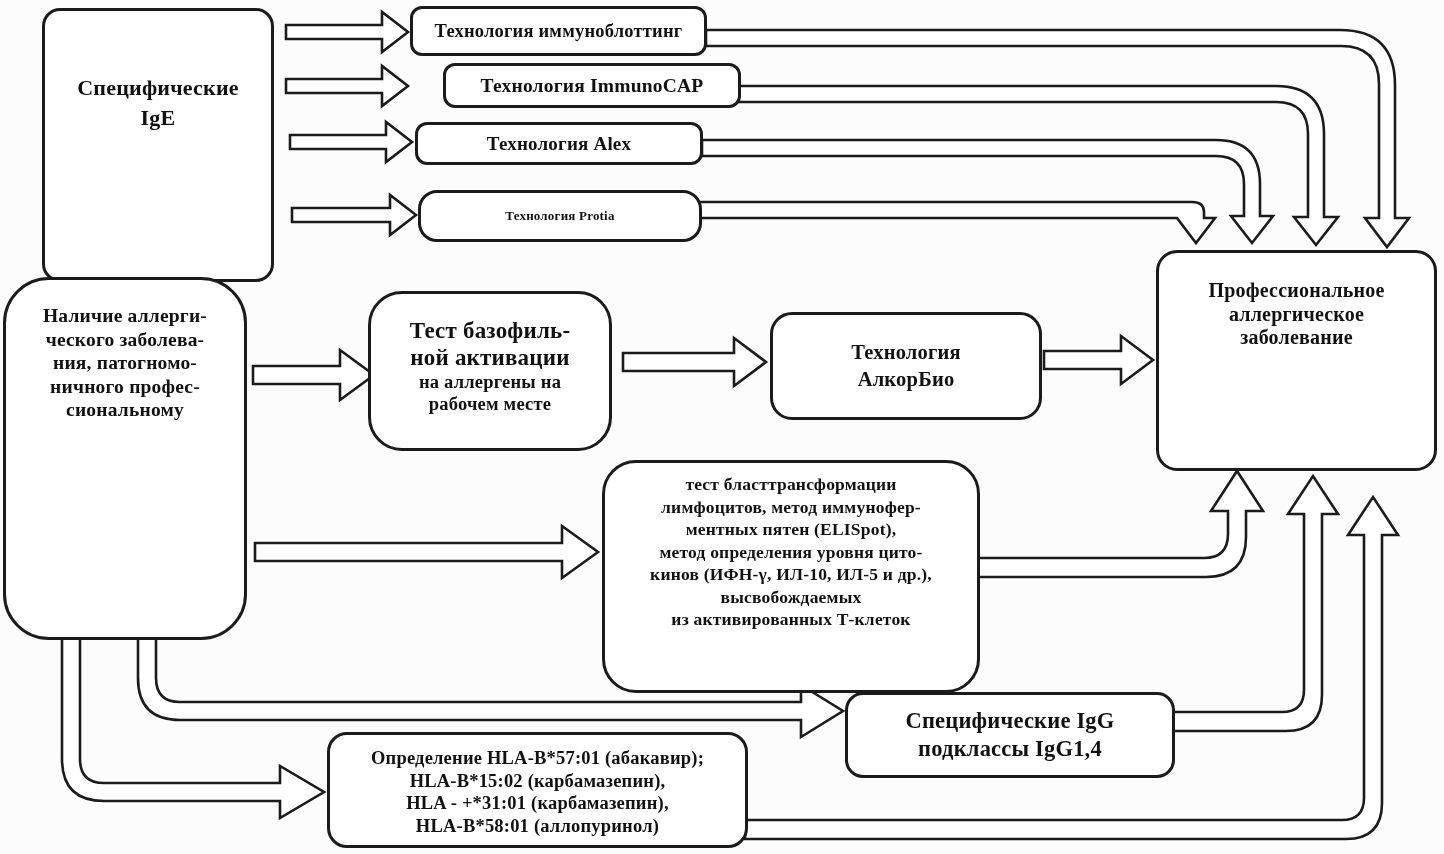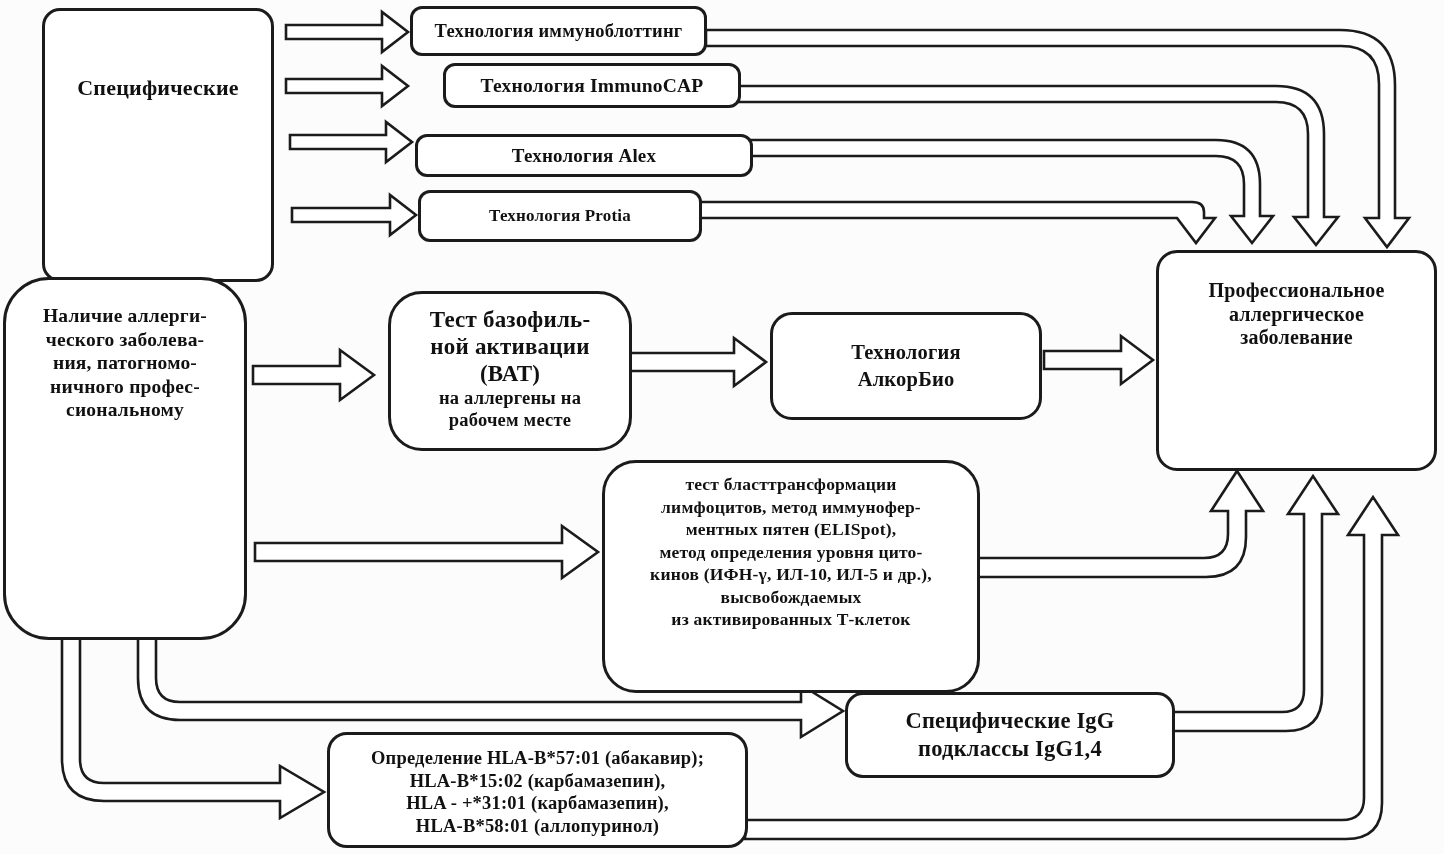--- a/index.html
+++ b/index.html
@@ -22,24 +22,24 @@
     text-align:center;
     z-index:2;
     letter-spacing:.2px;
   }
   .flexc{display:flex;flex-direction:column;align-items:center;justify-content:center;}
   .ln{white-space:nowrap;}
   
   #ige{left:42px;top:8px;width:232px;height:274px;border-radius:18px;padding-top:62px;font-size:22px;line-height:30px;}
   #t1{left:410px;top:6px;width:297px;height:50px;border-radius:12px;font-size:18.5px;}
   #t2{left:410px;top:63px;width:298px;height:45px;border-radius:12px;font-size:19.5px;margin-left:33px;}
-  #t3{left:415px;top:122px;width:338px;height:43px;border-radius:12px;font-size:19px;margin-top:12px;}
-  #t4{left:418px;top:190px;width:284px;height:52px;border-radius:12px;font-size:17px;}
+  #t3{left:415px;top:122px;width:288px;height:43px;border-radius:12px;font-size:19px;}
+  #t4{left:418px;top:190px;width:284px;height:52px;border-radius:19px;font-size:13px;}
   #presence{left:3px;top:277px;width:244px;height:363px;border-radius:46px;padding-top:24px;font-size:19.5px;line-height:23.5px;}
-  #bat{left:388px;top:291px;width:244px;height:160px;border-radius:34px;padding-top:12px;}
+  #bat{left:368px;top:291px;width:244px;height:160px;border-radius:34px;padding-top:23px;}
   #bat .ttl{font-size:23px;line-height:27px;}
   #bat .sub{font-size:18.5px;line-height:22px;}
   #alkorbio{left:770px;top:312px;width:272px;height:108px;border-radius:22px;font-size:20.5px;line-height:27px;text-align:center;}
   #target{left:1156px;top:250px;width:281px;height:221px;border-radius:21px;padding-top:26px;font-size:20px;line-height:23.5px;}
   #elispot{left:602px;top:460px;width:378px;height:233px;border-radius:34px;padding-top:10px;font-size:17.5px;line-height:22.5px;}
   #igg{left:845px;top:692px;width:330px;height:86px;border-radius:18px;font-size:22.5px;line-height:28px;}
   #hla{left:327px;top:732px;width:421px;height:116px;border-radius:20px;padding-top:12px;font-size:18.5px;line-height:22.5px;}
 </style>
 </head>
 <body>
@@ -65,20 +65,21 @@
     <path d="M976,558 H1204 Q1228,558 1228,534 V511 H1211 L1237,471 L1263,511 H1246 V537 Q1246,577 1206,577 H976 Z"></path>
     <path d="M1172,712 H1282 Q1304,712 1304,690 V514 H1288 L1313,476 L1338,514 H1322 V695 Q1322,731 1286,731 H1172 Z"></path>
     <path d="M745,820 H1342 Q1364,820 1364,798 V535 H1348 L1373,497 L1398,535 H1382 V803 Q1382,839 1346,839 H745 Z"></path>
 
     <path d="M62,638 V759 Q62,801 104,801 H280 V818 L324,792 L280,766 V783 H104 Q80,783 80,759 V638 Z"></path>
     <path d="M138,638 V678 Q138,720 180,720 H801 V737 L843,711 L801,685 V702 H180 Q156,702 156,678 V638 Z"></path>
   </svg>
 
   <div class="box" id="ige">
     <div class="ln">Специфические</div>
+    <div class="ln">IgE</div>
   </div>
 
   <div class="box flexc" id="t1">
     <div class="ln">Технология иммуноблоттинг</div>
   </div>
   <div class="box flexc" id="t2">
     <div class="ln">Технология ImmunoCAP</div>
   </div>
   <div class="box flexc" id="t3">
     <div class="ln">Технология Alex</div>
@@ -91,21 +92,20 @@
     <div class="ln">Наличие аллерги-</div>
     <div class="ln">ческого заболева-</div>
     <div class="ln">ния, патогномо-</div>
     <div class="ln">ничного профес-</div>
     <div class="ln">сиональному</div>
   </div>
 
   <div class="box" id="bat">
     <div class="ln ttl">Тест базофиль-</div>
     <div class="ln ttl">ной активации</div>
-    <div class="ln ttl">(ВАТ)</div>
     <div class="ln sub">на аллергены на</div>
     <div class="ln sub">рабочем месте</div>
   </div>
 
   <div class="box flexc" id="alkorbio">
     <div class="ln">Технология</div>
     <div class="ln">АлкорБио</div>
   </div>
 
   <div class="box" id="target">

